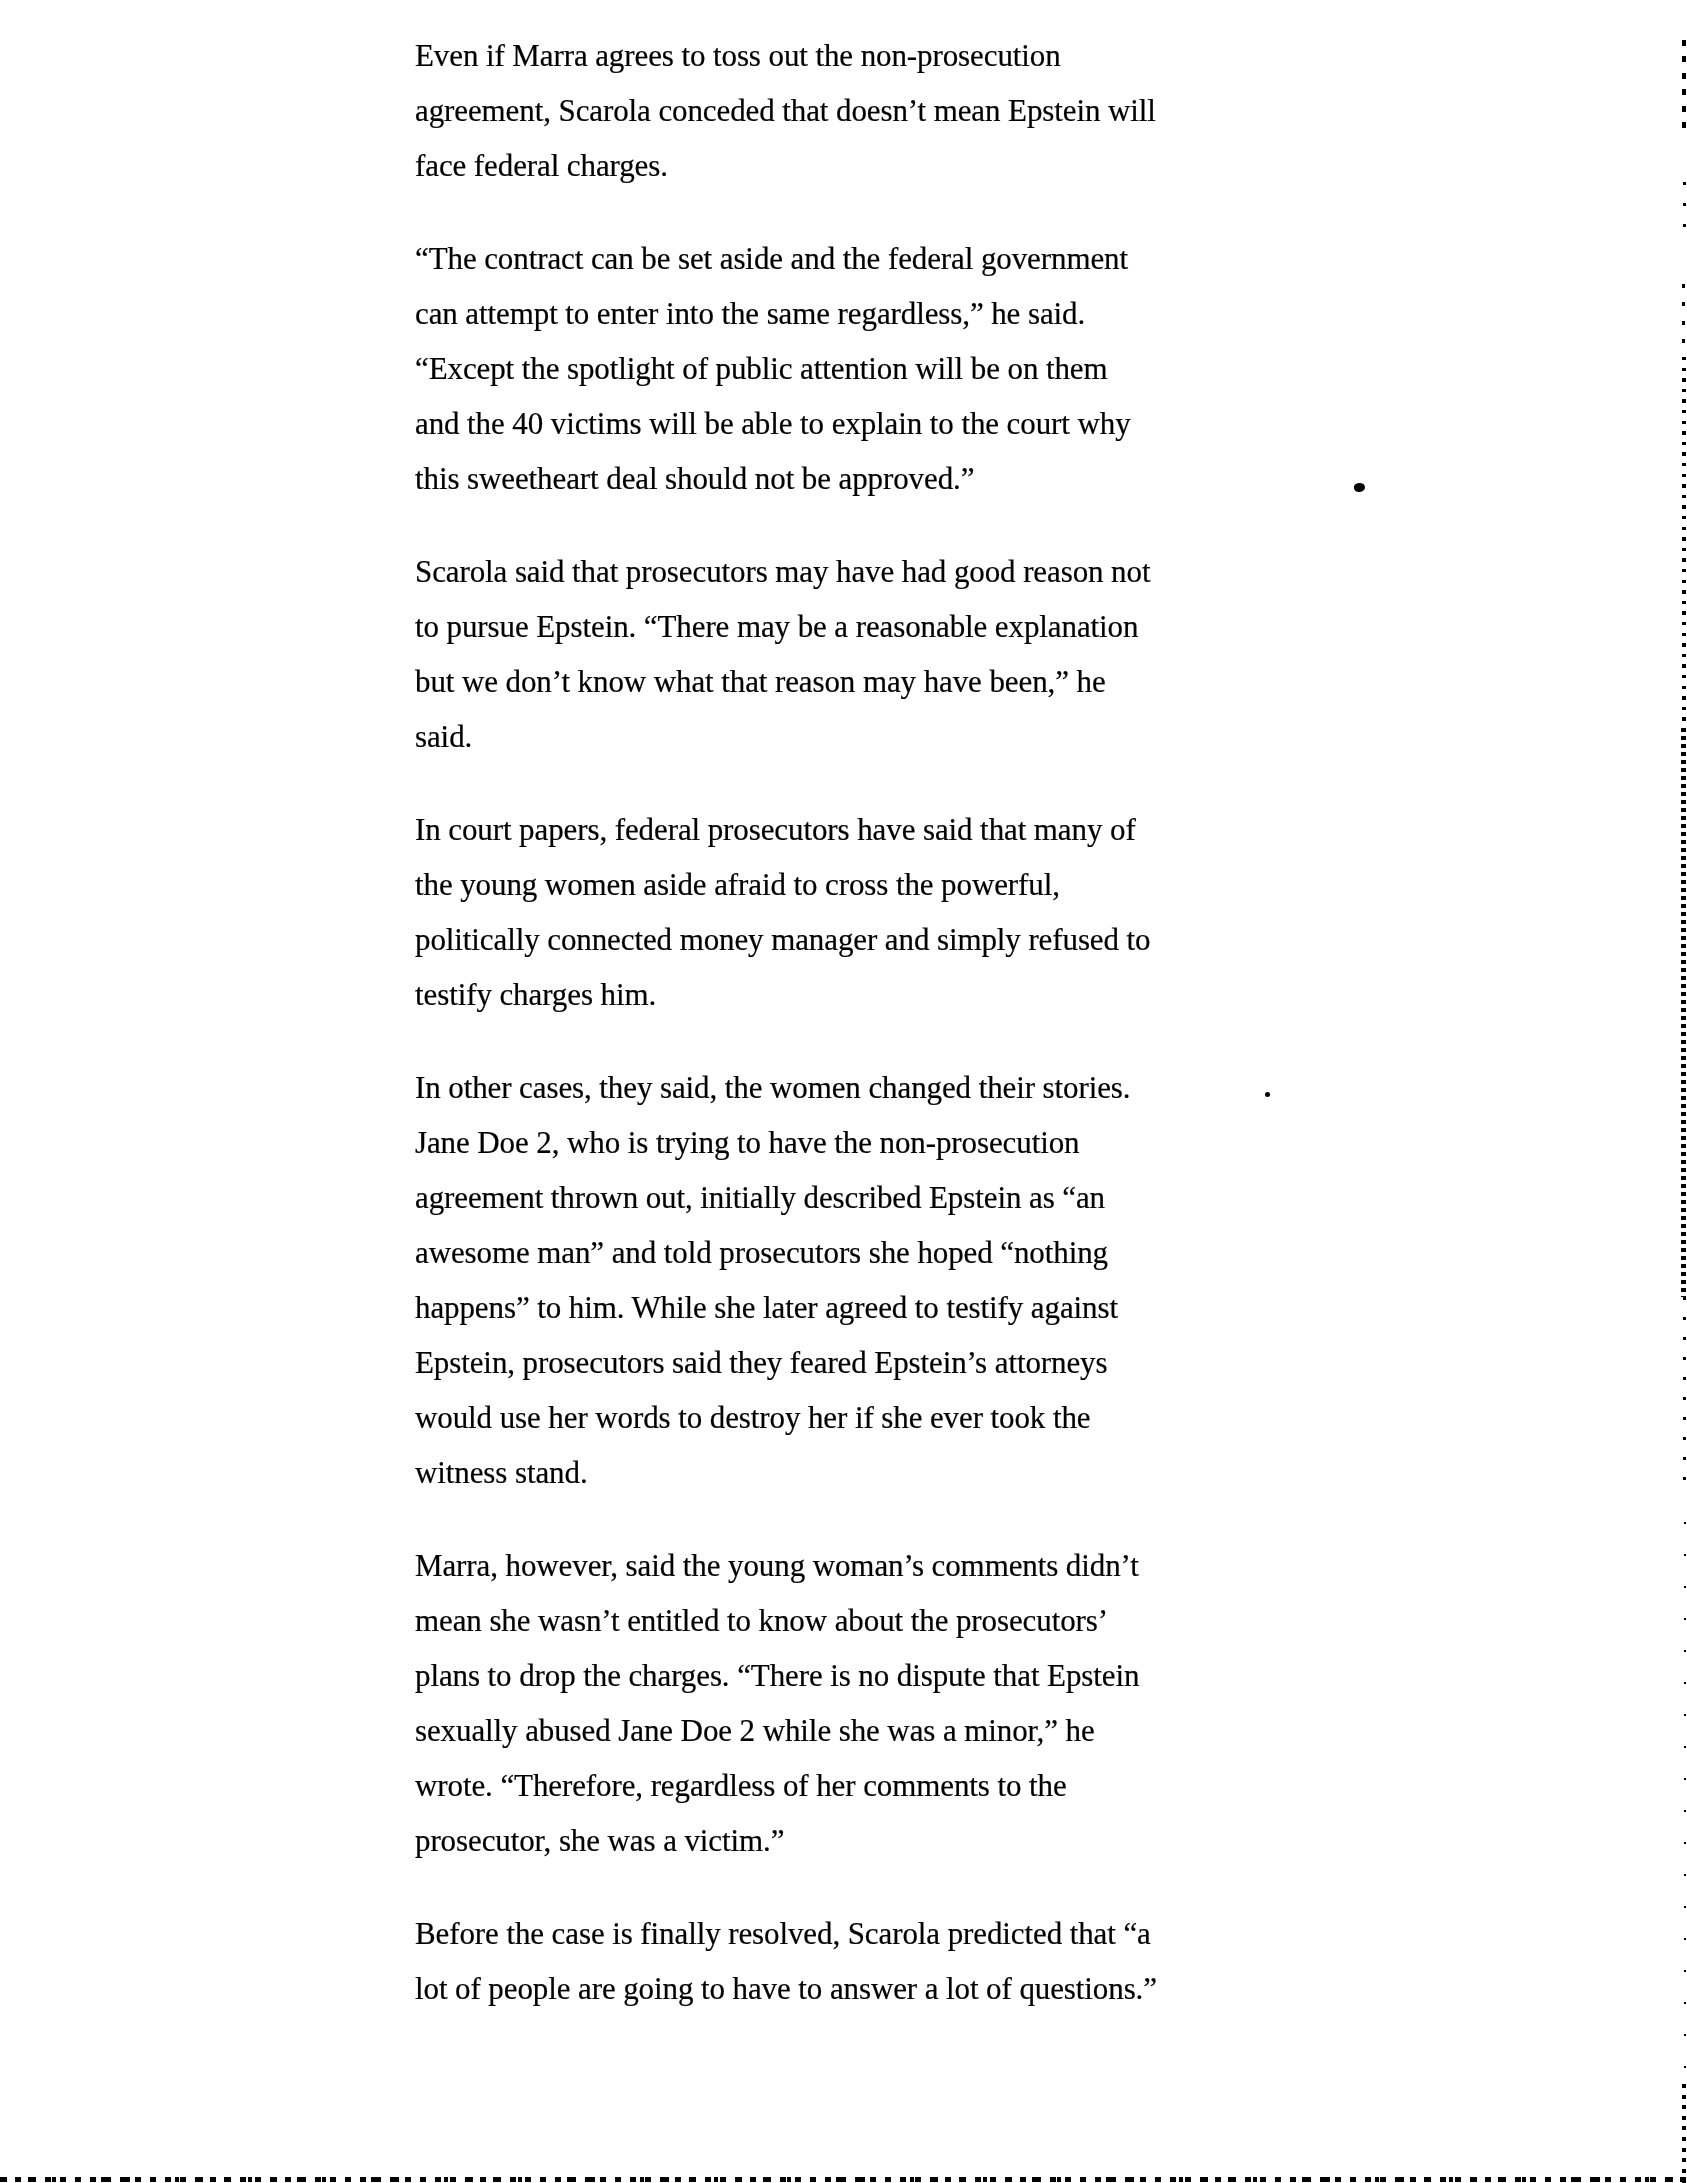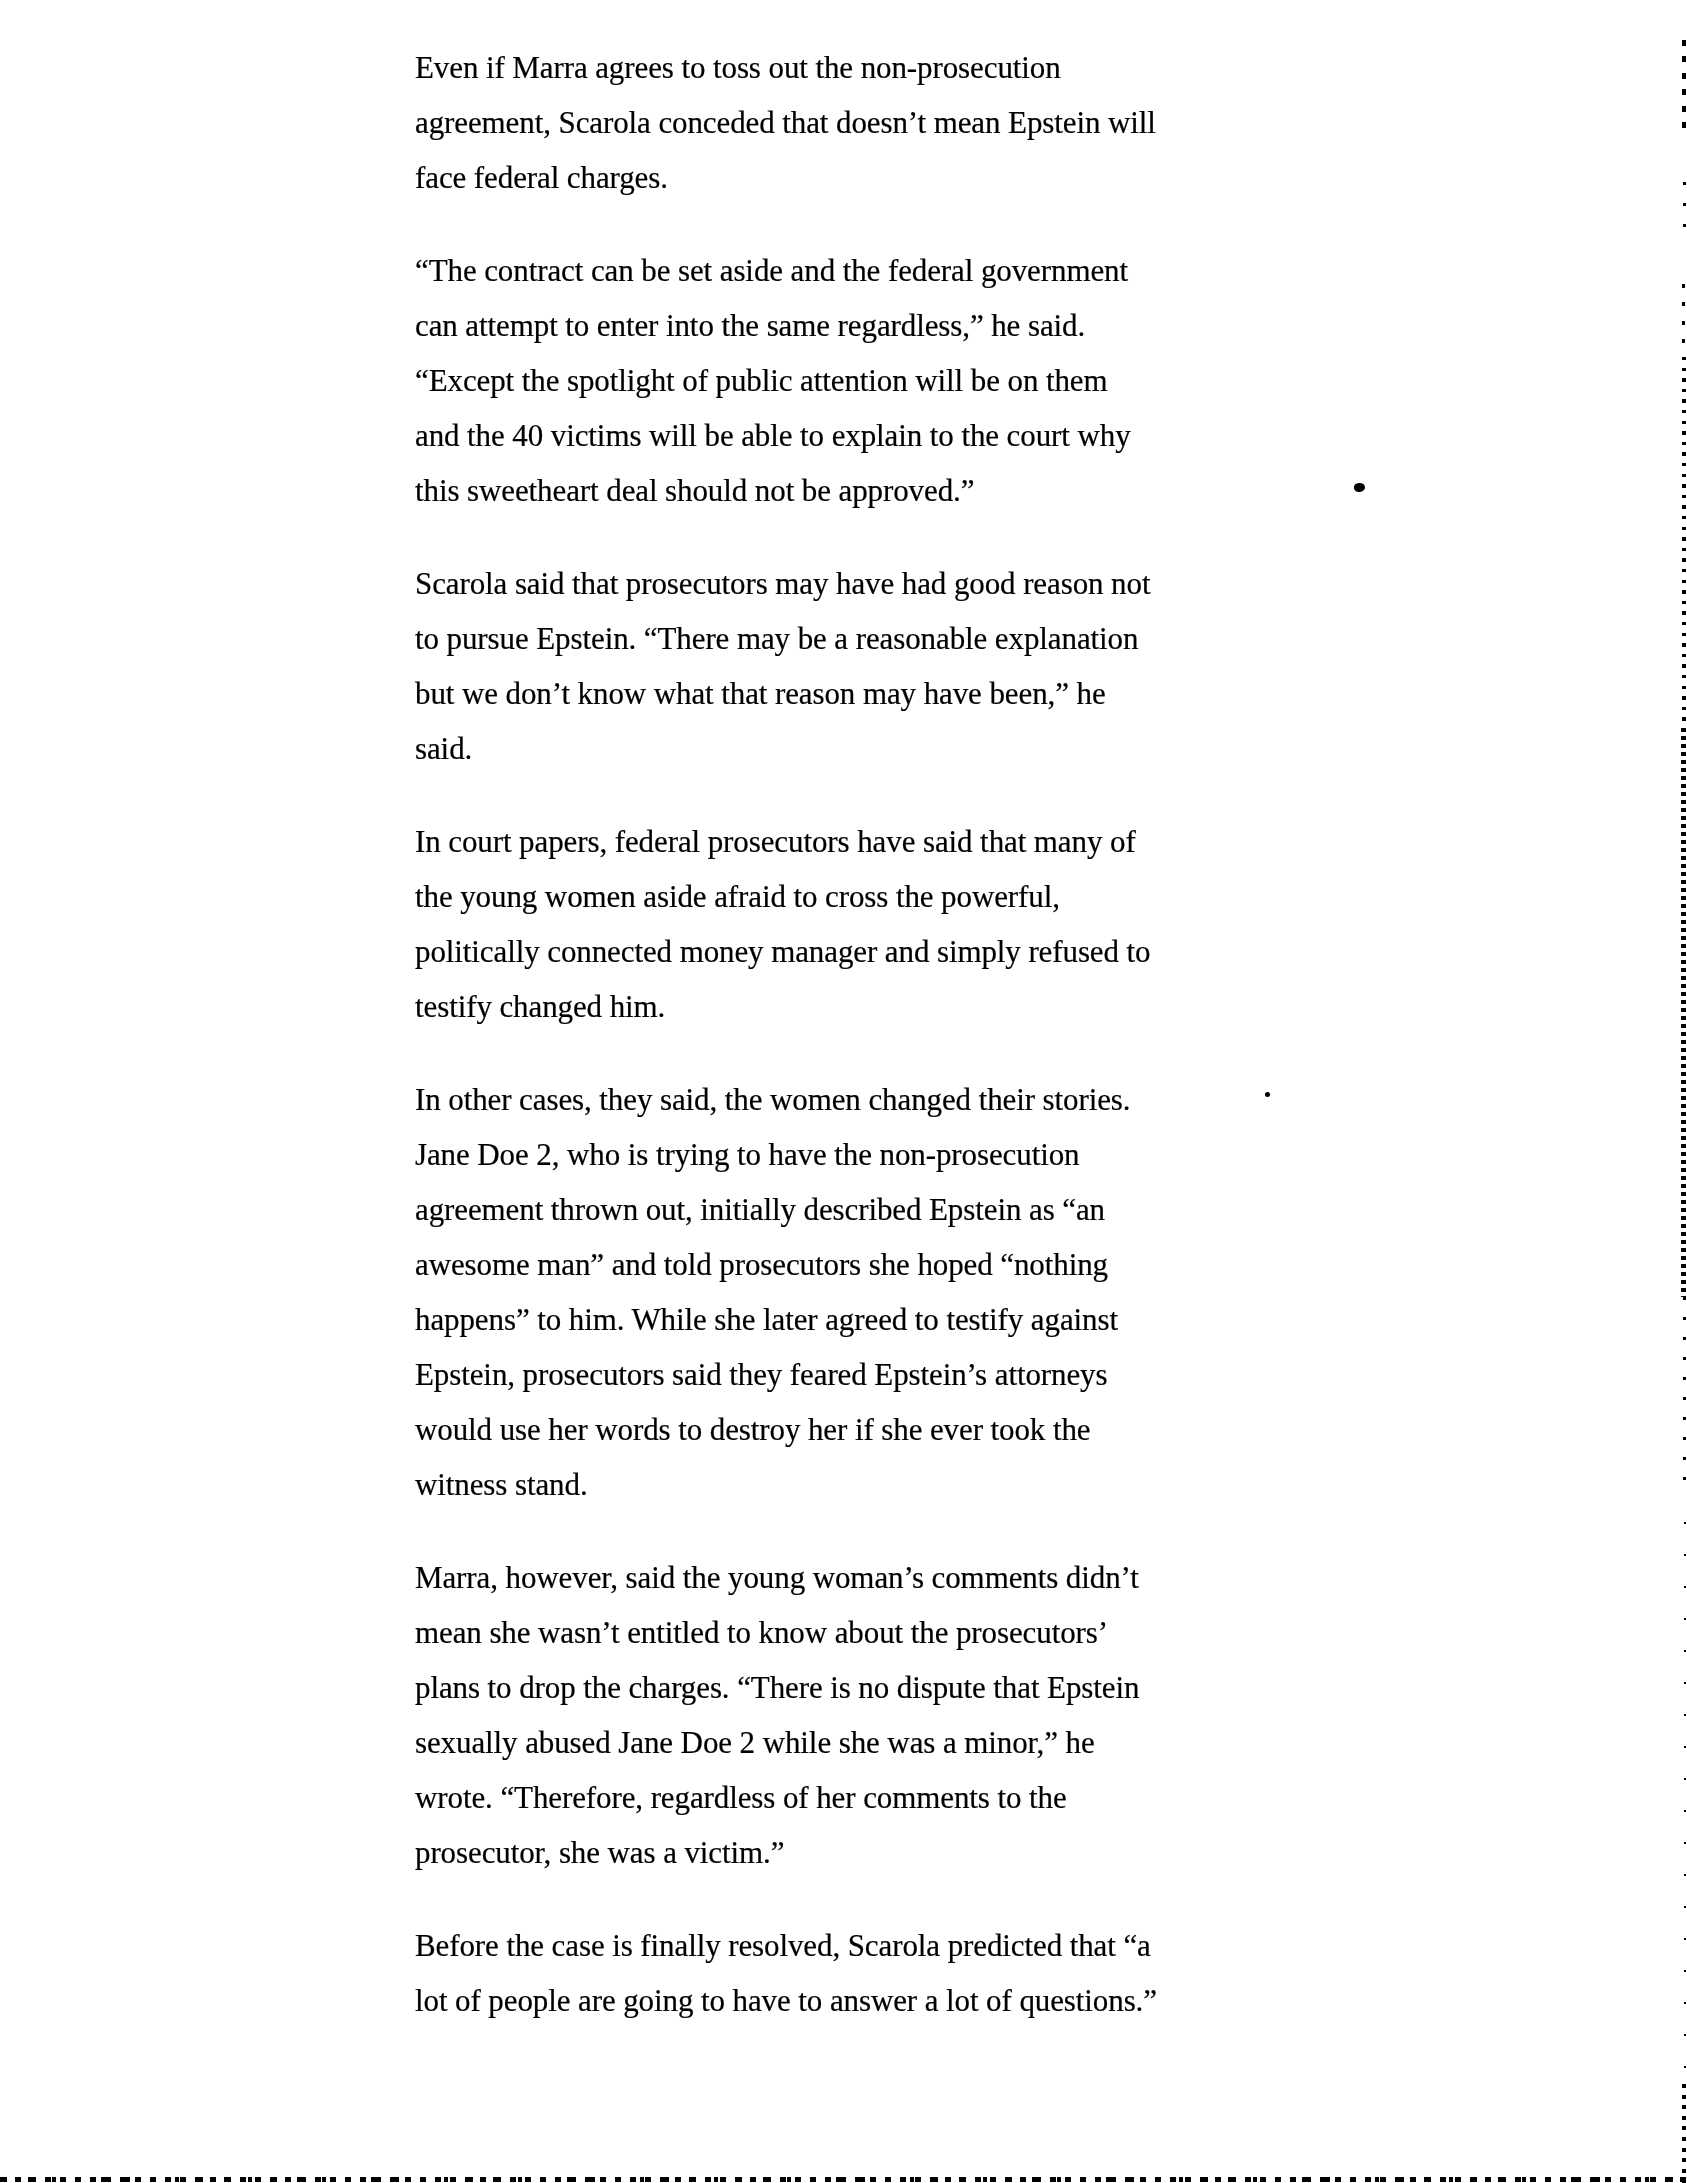--- a/index.html
+++ b/index.html
@@ -7,21 +7,21 @@
     position: relative;
     width: 1687px;
     height: 2183px;
     background: #ffffff;
     overflow: hidden;
     font-family: "Liberation Serif", "DejaVu Serif", serif;
   }
   .text-column {
     position: absolute;
     left: 415px;
-    top: 40px;
+    top: 28px;
     width: 946px;
     color: #000000;
     font-size: 31px;
     line-height: 55px;
     letter-spacing: -0.1px;
     -webkit-text-stroke: 0.2px #000000;
   }
   .para { margin: 0 0 38px 0; }
   .line { white-space: nowrap; }
   .artifact { position: absolute; }
@@ -47,21 +47,21 @@
       <div class="para">
         <div class="line">Scarola said that prosecutors may have had good reason not</div>
         <div class="line">to pursue Epstein. “There may be a reasonable explanation</div>
         <div class="line">but we don’t know what that reason may have been,” he</div>
         <div class="line">said.</div>
       </div>
       <div class="para">
         <div class="line">In court papers, federal prosecutors have said that many of</div>
         <div class="line">the young women aside afraid to cross the powerful,</div>
         <div class="line">politically connected money manager and simply refused to</div>
-        <div class="line">testify changed him.</div>
+        <div class="line">testify charges him.</div>
       </div>
       <div class="para">
         <div class="line">In other cases, they said, the women changed their stories.</div>
         <div class="line">Jane Doe 2, who is trying to have the non-prosecution</div>
         <div class="line">agreement thrown out, initially described Epstein as “an</div>
         <div class="line">awesome man” and told prosecutors she hoped “nothing</div>
         <div class="line">happens” to him. While she later agreed to testify against</div>
         <div class="line">Epstein, prosecutors said they feared Epstein’s attorneys</div>
         <div class="line">would use her words to destroy her if she ever took the</div>
         <div class="line">witness stand.</div>

